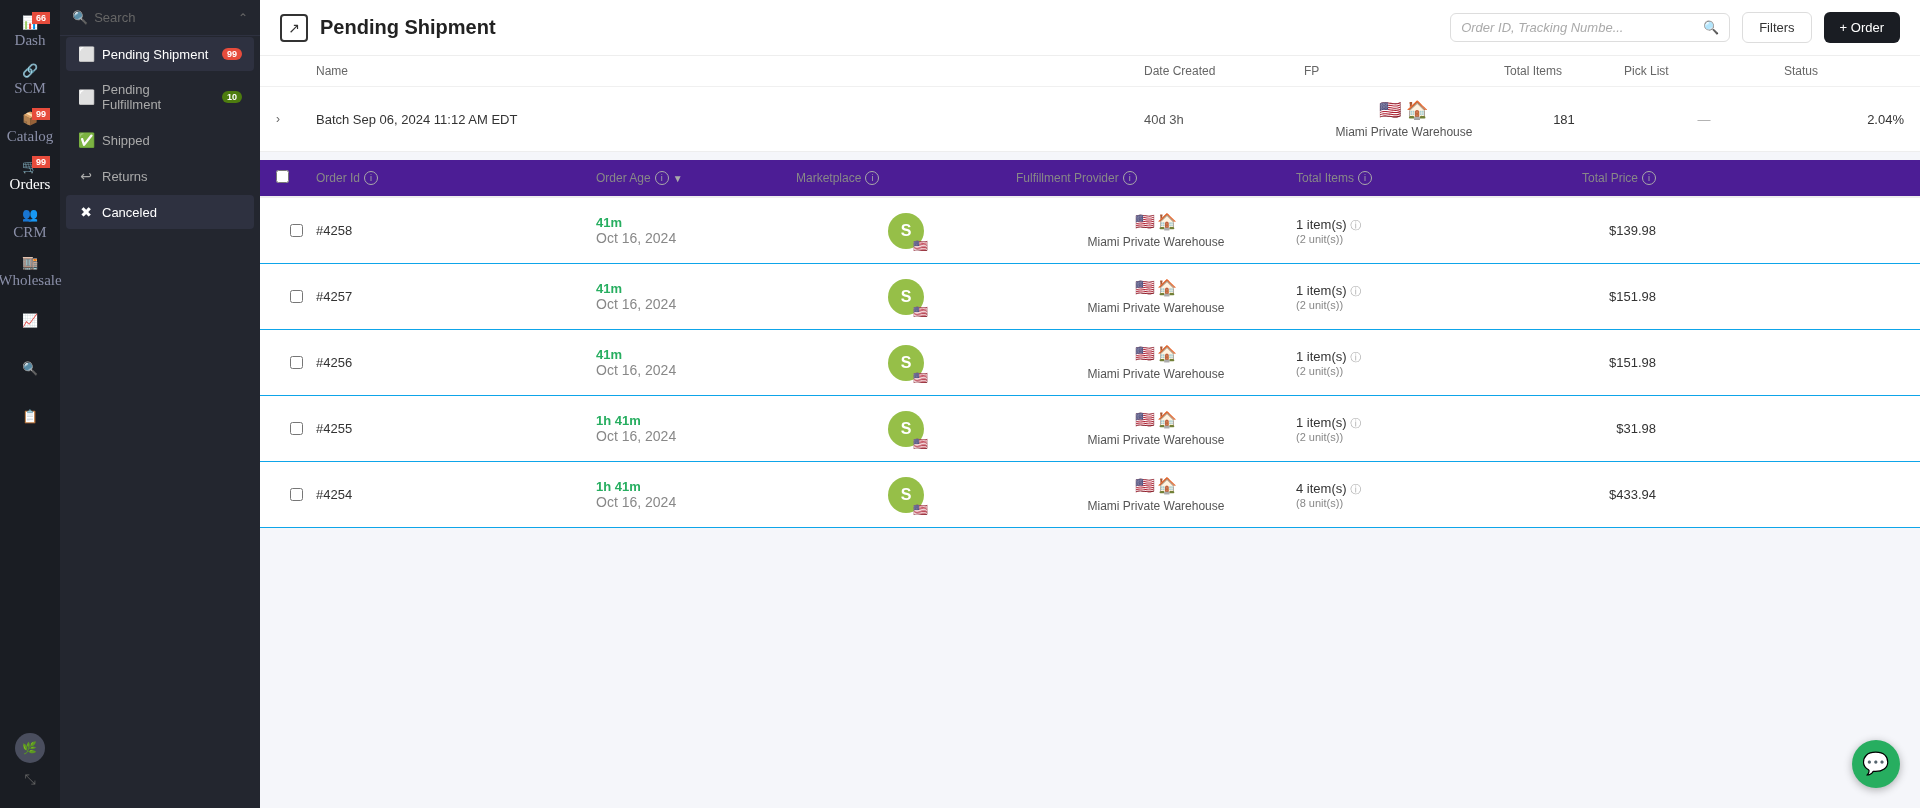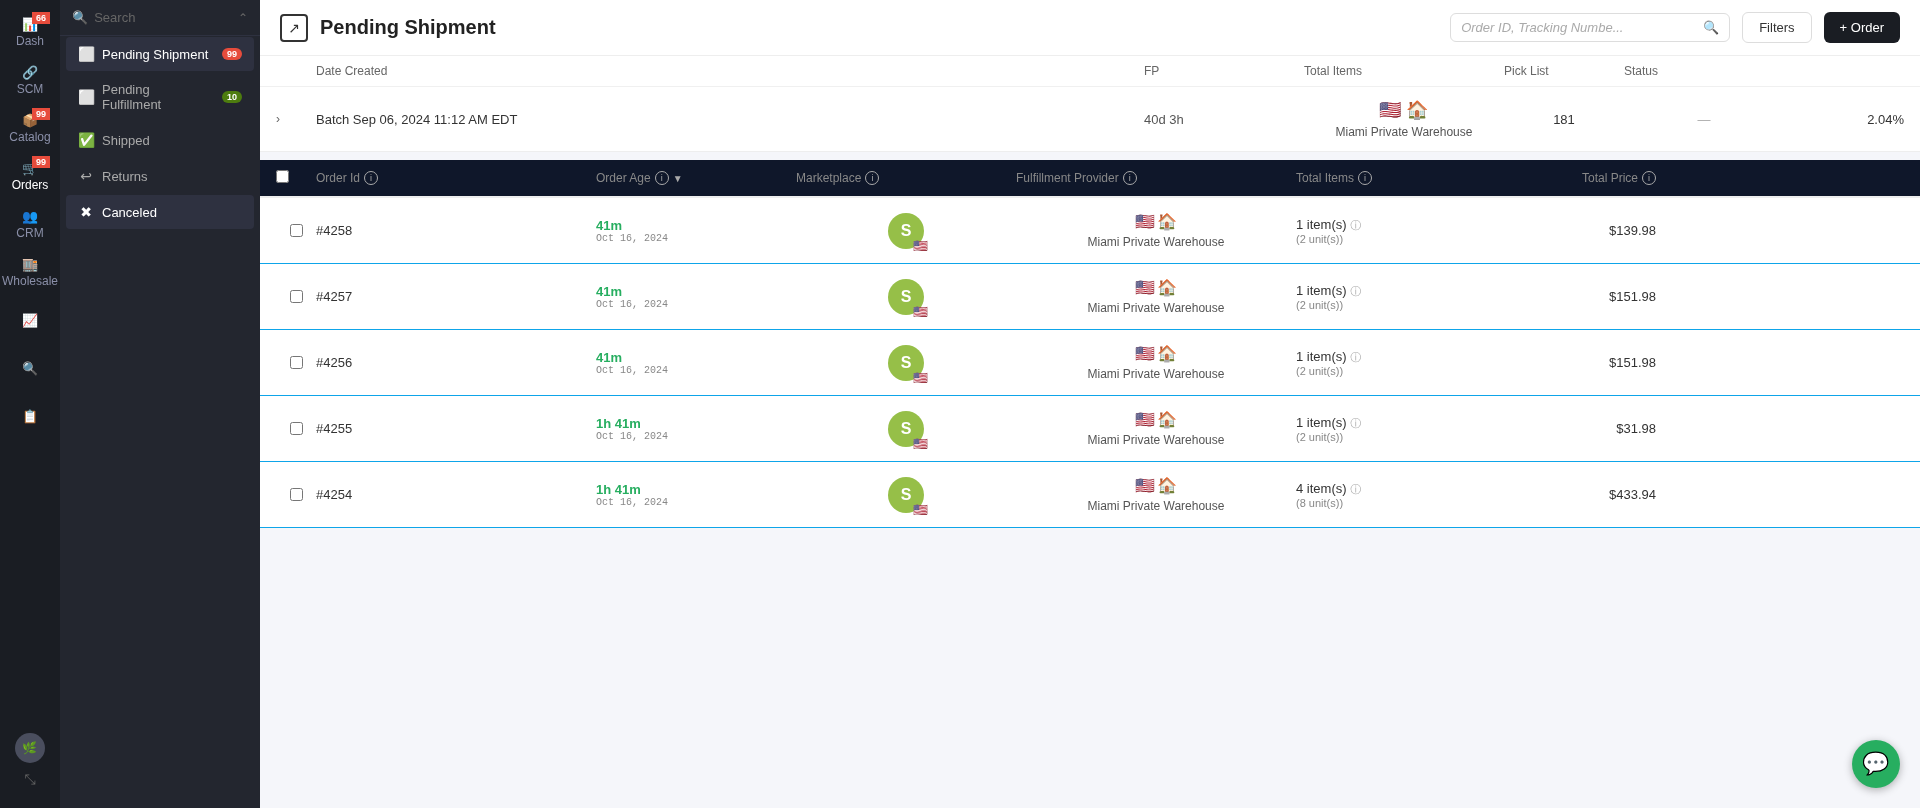--- a/index.html
+++ b/index.html
@@ -23,21 +23,21 @@
       flex-direction: column;
       align-items: center;
       justify-content: center;
       border-radius: 8px;
       cursor: pointer;
       color: #8a8fa8;
       gap: 2px;
       position: relative;
     }
     .sidebar-icon-item.active { color: #fff; }
-    .sidebar-icon-item .icon-label { font-size: 12px; }
+    .sidebar-icon-item .icon-label { font-size: 15px; font-family: Liberation Serif, serif; }
     .badge {
       position: absolute;
       top: 2px;
       right: 2px;
       background: #e74c3c;
       color: #fff;
       border-radius: 0;
       font-size: 9px;
       padding: 1px 4px;
       font-weight: bold;
@@ -218,21 +218,21 @@
     .batch-name { font-size: 13px; color: #333; font-weight: 500; }
     .batch-age { font-size: 13px; color: #555; }
     .fp-icons { display: flex; align-items: center; gap: 4px; flex-direction: column; }
     .fp-label { font-size: 12px; color: #555; text-align: center; }
     .batch-items { font-size: 13px; color: #333; text-align: center; }
     .batch-pick { font-size: 13px; color: #aaa; text-align: center; }
     .batch-status { font-size: 13px; color: #333; text-align: right; }
 
     
     .orders-section {
-      background: #0f172a;
+      background: #4c1d95;
       margin-top: 8px;
     }
     .table-header {
       display: grid;
       grid-template-columns: 40px 280px 200px 220px 280px 200px 160px;
       padding: 10px 16px;
       border-bottom: 2px solid #eee;
       color: #888;
       font-size: 12px;
       align-items: center;
@@ -258,21 +258,21 @@
     .order-row {
       display: grid;
       grid-template-columns: 40px 280px 200px 220px 280px 200px 160px;
       padding: 14px 16px;
       border-bottom: 1px solid #0ea5e9;
       align-items: center;
       background: #fff;
     }
     .order-id { font-size: 13px; color: #333; font-weight: 500; }
     .order-age-green { color: #27ae60; font-size: 13px; font-weight: 600; }
-    .order-age-date { color: #888; font-size: 10px; font-family: Liberation Mono, monospace; }
+    .order-age-date { color: #888; font-size: 14px; }
     .marketplace-cell { display: flex; align-items: center; justify-content: center; }
     .shopify-icon {
       width: 36px;
       height: 36px;
       background: #96bf48;
       border-radius: 50%;
       display: flex;
       align-items: center;
       justify-content: center;
       color: white;
@@ -405,20 +405,23 @@
     </div>
     <button class="filters-btn">Filters</button>
     <button class="order-btn">+ Order</button>
   </div>
 
   <div class="content-area">
 
     <div class="batch-section">
       <div class="batch-header-row">
         <div></div>
+        <div class="col-header">
+          <span>Name</span>
+        </div>
         <div class="col-header">
           <span>Date Created</span>
         </div>
         <div class="col-header">
           <span>FP</span>
         </div>
         <div class="col-header">
           <span>Total Items</span>
         </div>
         <div class="col-header">

